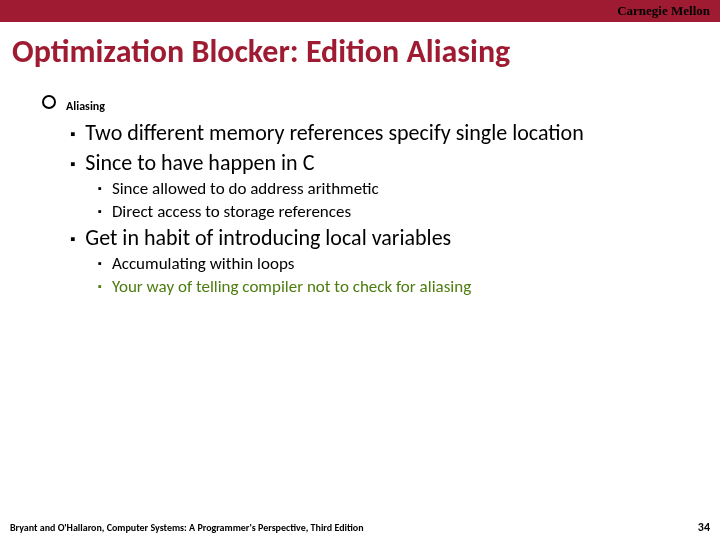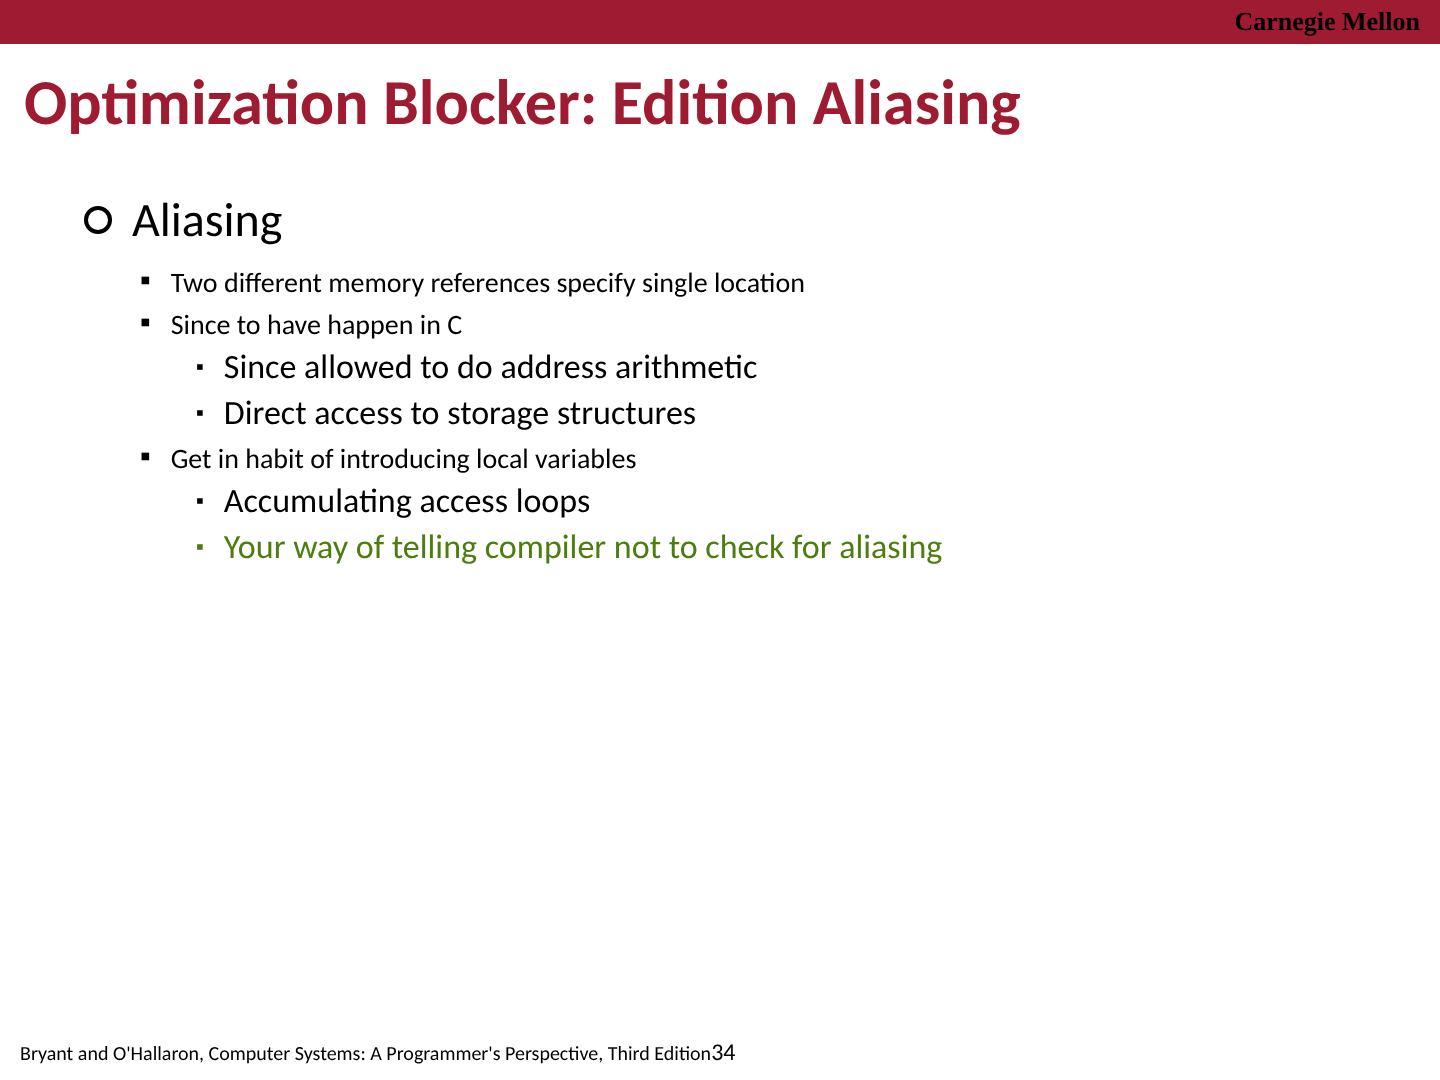--- a/index.html
+++ b/index.html
@@ -2,46 +2,46 @@
 <html><head>
 <meta charset="utf-8">
 <style>
   * { margin: 0; padding: 0; box-sizing: border-box; }
   html, body { width: 720px; height: 540px; font-family: Calibri, Arial, sans-serif; background: #fff; color: #000; overflow: hidden; }
   .slide { position: relative; width: 720px; height: 540px; }
   .topbar { height: 22px; background: #9e1b32; }
   .brand { position: absolute; top: 3px; right: 10px; font-family: "Times New Roman", serif; font-weight: bold; font-size: 13px; color: #000; }
   .title { font-size: 32px; font-weight: bold; color: #9e1b32; padding: 10px 12px 6px 12px; font-family: Calibri, Arial, sans-serif; }
   .content { padding: 18px 30px 0 42px; font-size: 19px; line-height: 1.35; }
-  .lvl1 { font-weight: normal; font-size: 24px; margin-bottom: 4px; }
+  .lvl1 { font-weight: bold; font-size: 12px; margin-bottom: 4px; }
   .lvl1::before { content: ""; display: inline-block; width: 10px; height: 10px; border: 2px solid #000; border-radius: 50%; margin-right: 10px; vertical-align: 1px; }
-  .lvl2 { margin-left: 28px; font-weight: normal; font-size: 14px; }
+  .lvl2 { margin-left: 28px; font-weight: normal; font-size: 22px; }
   .lvl2::before { content: "\25AA"; font-size: 15px; margin-right: 10px; vertical-align: 1px; }
   .lvl3 { margin-left: 56px; font-weight: normal; font-size: 17px; }
   .lvl3::before { content: "\25AA"; font-size: 11px; margin-right: 10px; vertical-align: 2px; }
   .highlight { color: #4d7c0f; }
-  .footer { position: absolute; bottom: 6px; left: 10px; right: 10px; display: flex; align-items: baseline; font-size: 10px; color: #000; }
+  .footer { position: absolute; bottom: 6px; left: 10px; right: 10px; display: flex; justify-content: space-between; align-items: baseline; font-size: 10px; color: #000; font-weight: bold; }
   .pagenum { font-size: 12px; }
 </style>
 </head>
 <body>
 
 <div class="slide">
   <div class="topbar"></div>
   <div class="brand">Carnegie Mellon</div>
   <div class="title">Optimization Blocker: Edition Aliasing</div>
 
   <div class="content">
     <div class="lvl1">Aliasing</div>
     <div class="lvl2">Two different memory references specify single location</div>
     <div class="lvl2">Since to have happen in C</div>
     <div class="lvl3">Since allowed to do address arithmetic</div>
-    <div class="lvl3">Direct access to storage structures</div>
+    <div class="lvl3">Direct access to storage references</div>
     <div class="lvl2">Get in habit of introducing local variables</div>
-    <div class="lvl3">Accumulating access loops</div>
+    <div class="lvl3">Accumulating within loops</div>
     <div class="lvl3 highlight">Your way of telling compiler not to check for aliasing</div>
   </div>
 
   <div class="footer">
     <span>Bryant and O'Hallaron, Computer Systems: A Programmer's Perspective, Third Edition</span>
     <span class="pagenum">34</span>
   </div>
 </div>
 
 </body></html>

